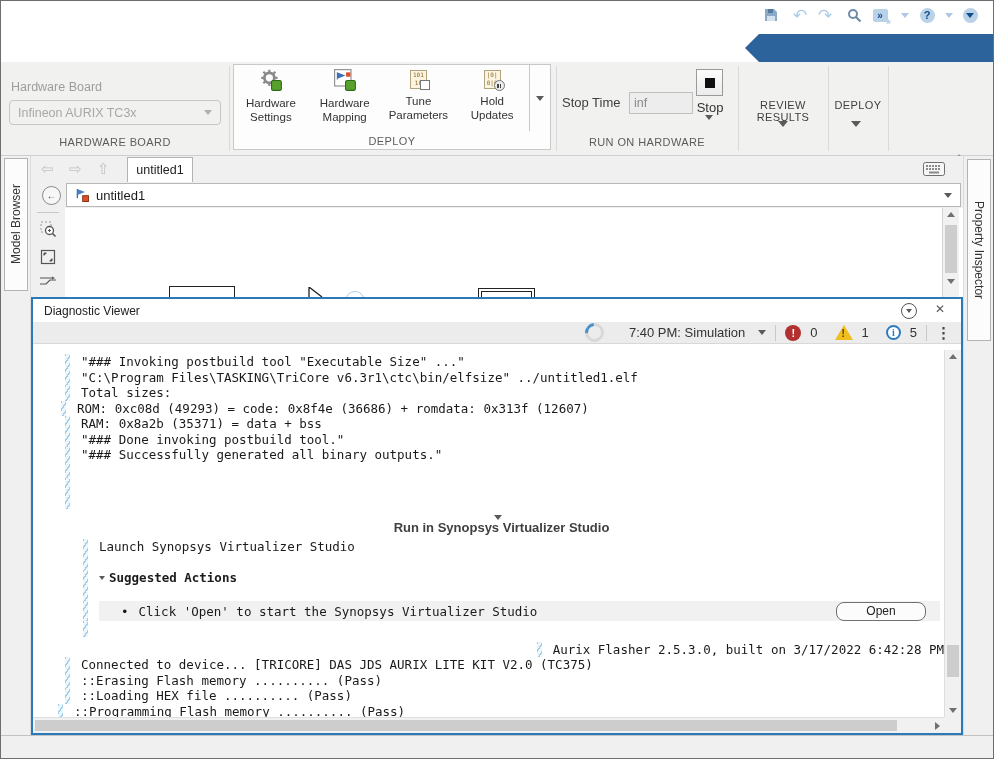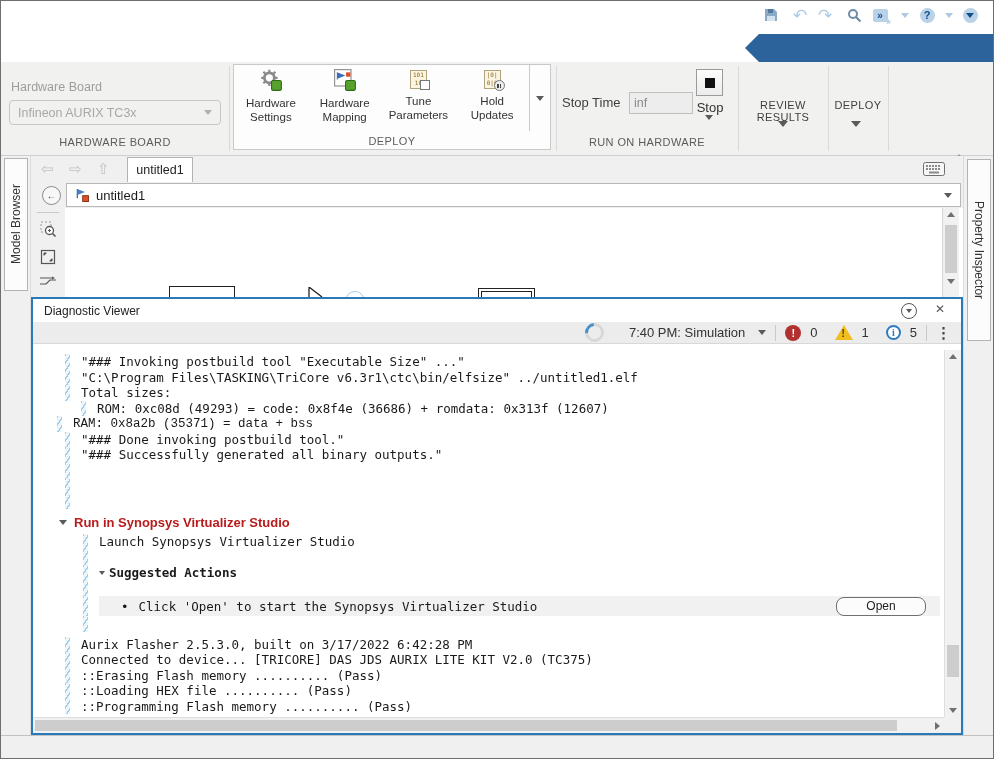--- a/index.html
+++ b/index.html
@@ -69,21 +69,21 @@
               font-size:10px;font-weight:bold;font-family:"Liberation Serif",serif;
               display:flex;align-items:center;justify-content:center;box-sizing:border-box;}
   .cnt{font-size:13px;color:#333;}
   .tsep{width:1px;height:16px;background:#c9c9c9;}
   .dcontent{background:#fff;overflow:hidden;font-family:"DejaVu Sans Mono",monospace;
             font-size:12.5px;color:#1a1a1a;}
   .dl{display:flex;align-items:center;height:15.5px;white-space:pre;}
   .stripe{width:5px;align-self:stretch;margin-right:11px;
           background:repeating-linear-gradient(125deg,#9fcdec 0,#9fcdec 1.5px,#ecf6fd 1.5px,#ecf6fd 4.5px);}
   .sech{display:flex;align-items:center;margin:6px 0 4px 26px;
-        font-family:"Liberation Sans",sans-serif;font-size:13px;font-weight:bold;color:#b91c1c;}
+        font-family:"Liberation Sans",sans-serif;font-size:13px;font-weight:bold;color:#404040;flex-direction:column;}
   .actionrow .bg{flex:1;background:#f1f1f1;display:flex;align-items:center;height:20px;margin-right:4px;}
   .openbtn{margin-left:auto;margin-right:14px;width:88px;height:17px;border:1px solid #707070;border-radius:8px;
            background:#fcfcfc;font-family:"Liberation Sans",sans-serif;font-size:12px;color:#222;
            display:flex;align-items:center;justify-content:center;}
   
   .statusbar{left:0;top:734px;width:992px;height:24px;background:#f0f0f0;border-top:1px solid #c2c2c2;box-sizing:border-box;}
 </style>
 </head>
 <body>
 
@@ -330,22 +330,22 @@
       <span class="cnt">5</span>
       <span class="tsep"></span>
       <span style="font-size:15px;font-weight:bold;color:#444;line-height:14px;">⋮</span>
     </div>
 
     <div class="dcontent" style="position:absolute;left:0;top:51px;right:17px;bottom:16px;padding-top:4px;">
 
       <div class="dl" style="margin-left:32px;"><span class="stripe"></span><span>"### Invoking postbuild tool "Executable Size" ..."</span></div>
       <div class="dl" style="margin-left:32px;"><span class="stripe"></span><span>"C:\Program Files\TASKING\TriCore v6.3r1\ctc\bin/elfsize" ../untitled1.elf</span></div>
       <div class="dl" style="margin-left:32px;"><span class="stripe"></span><span>Total sizes:</span></div>
-      <div class="dl" style="margin-left:48px;"><span class="stripe"></span><span>ROM: 0xc08d (49293) = code: 0x8f4e (36686) + romdata: 0x313f (12607)</span></div>
-      <div class="dl" style="margin-left:24px;font-family:Liberation Mono, monospace;"><span class="stripe"></span><span>RAM: 0x8a2b (35371) = data + bss</span></div>
+      <div class="dl" style="margin-left:28px;"><span class="stripe"></span><span>ROM: 0xc08d (49293) = code: 0x8f4e (36686) + romdata: 0x313f (12607)</span></div>
+      <div class="dl" style="margin-left:32px;"><span class="stripe"></span><span>RAM: 0x8a2b (35371) = data + bss</span></div>
       <div class="dl" style="margin-left:32px;"><span class="stripe"></span><span>"### Done invoking postbuild tool."</span></div>
       <div class="dl" style="margin-left:32px;"><span class="stripe"></span><span>"### Successfully generated all binary outputs."</span></div>
       <div class="dl" style="margin-left:32px;"><span class="stripe"></span><span></span></div>
       <div class="dl" style="margin-left:32px;"><span class="stripe"></span></div>
       <div class="dl" style="margin-left:32px;"><span class="stripe"></span><span></span></div>
 
       <div class="sech">
         <span class="car-d dark" style="margin-right:7px;"></span>
         <span>Run in Synopsys Virtualizer Studio</span>
       </div>
@@ -363,25 +363,25 @@
       <div class="dl actionrow" style="margin-left:50px;height:20px;">
         <span class="stripe"></span>
         <span class="bg">
           <span style="margin:0 10px 0 22px;">•</span>
           <span>Click 'Open' to start the Synopsys Virtualizer Studio</span>
           <span class="openbtn">Open</span>
         </span>
       </div>
       <div class="dl" style="margin-left:50px;"><span class="stripe"></span></div>
 
-      <div class="dl" style="margin-left:32px;margin-top:5px;"><span class="stripe"></span><span>Aurix Flasher 2.5.3.0, built on 3/17/2022 6:42:28 PM</span></div>
+      <div class="dl" style="margin-left:32px;margin-top:5px;justify-content:flex-end;"><span class="stripe"></span><span>Aurix Flasher 2.5.3.0, built on 3/17/2022 6:42:28 PM</span></div>
       <div class="dl" style="margin-left:32px;"><span class="stripe"></span><span>Connected to device... [TRICORE] DAS JDS AURIX LITE KIT V2.0 (TC375)</span></div>
       <div class="dl" style="margin-left:32px;"><span class="stripe"></span><span>::Erasing Flash memory .......... (Pass)</span></div>
       <div class="dl" style="margin-left:32px;"><span class="stripe"></span><span>::Loading HEX file .......... (Pass)</span></div>
-      <div class="dl" style="margin-left:32px;"><span class="stripe"></span><span>::Programming Flash memory .......... (Pass)</span></div>
+      <div class="dl" style="margin-left:25px;"><span class="stripe"></span><span>::Programming Flash memory .......... (Pass)</span></div>
     </div>
 
     <div class="sbar" style="position:absolute;right:0;top:51px;bottom:16px;width:17px;border-left:1px solid #dedede;box-sizing:border-box;">
       <div style="display:flex;justify-content:center;padding-top:4px;">
           <span class="car-u" style="border-bottom-color:#707070;border-left-width:4px;border-right-width:4px;border-bottom-width:5px;"></span>
         </div>
       <div class="sthumb" style="position:absolute;left:2px;right:2px;bottom:40px;height:32px;"></div>
       <div style="position:absolute;bottom:4px;left:0;right:0;display:flex;justify-content:center;">
           <span class="car-d" style="border-top-color:#707070;"></span>
         </div>

